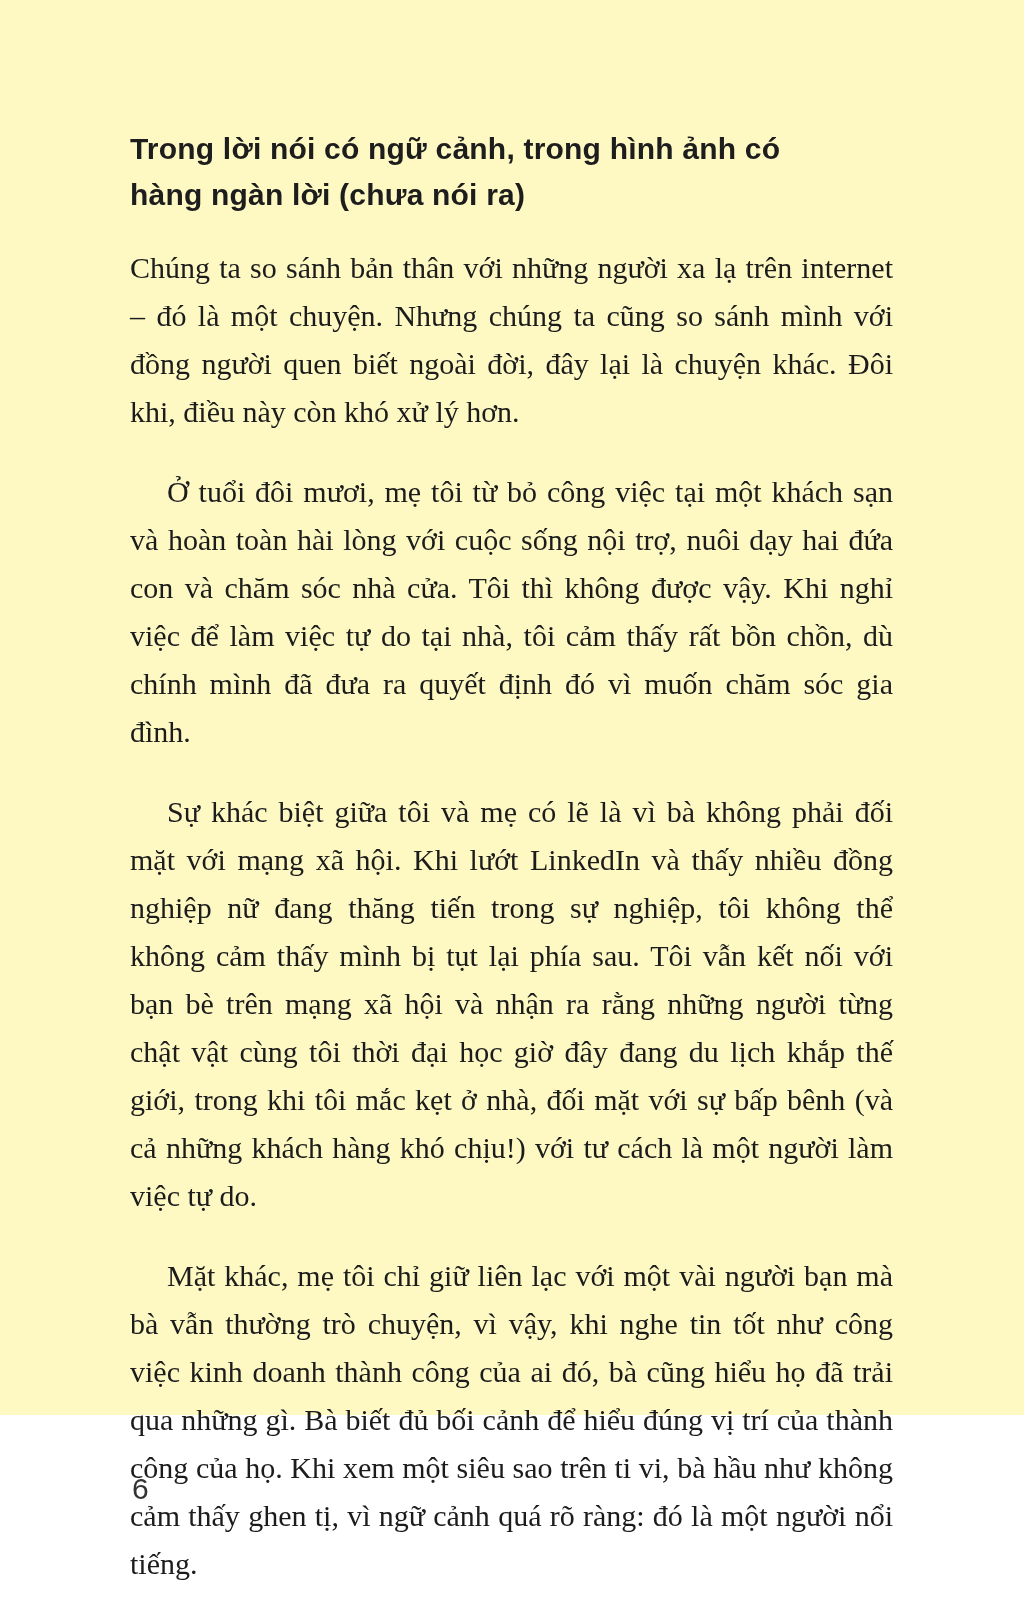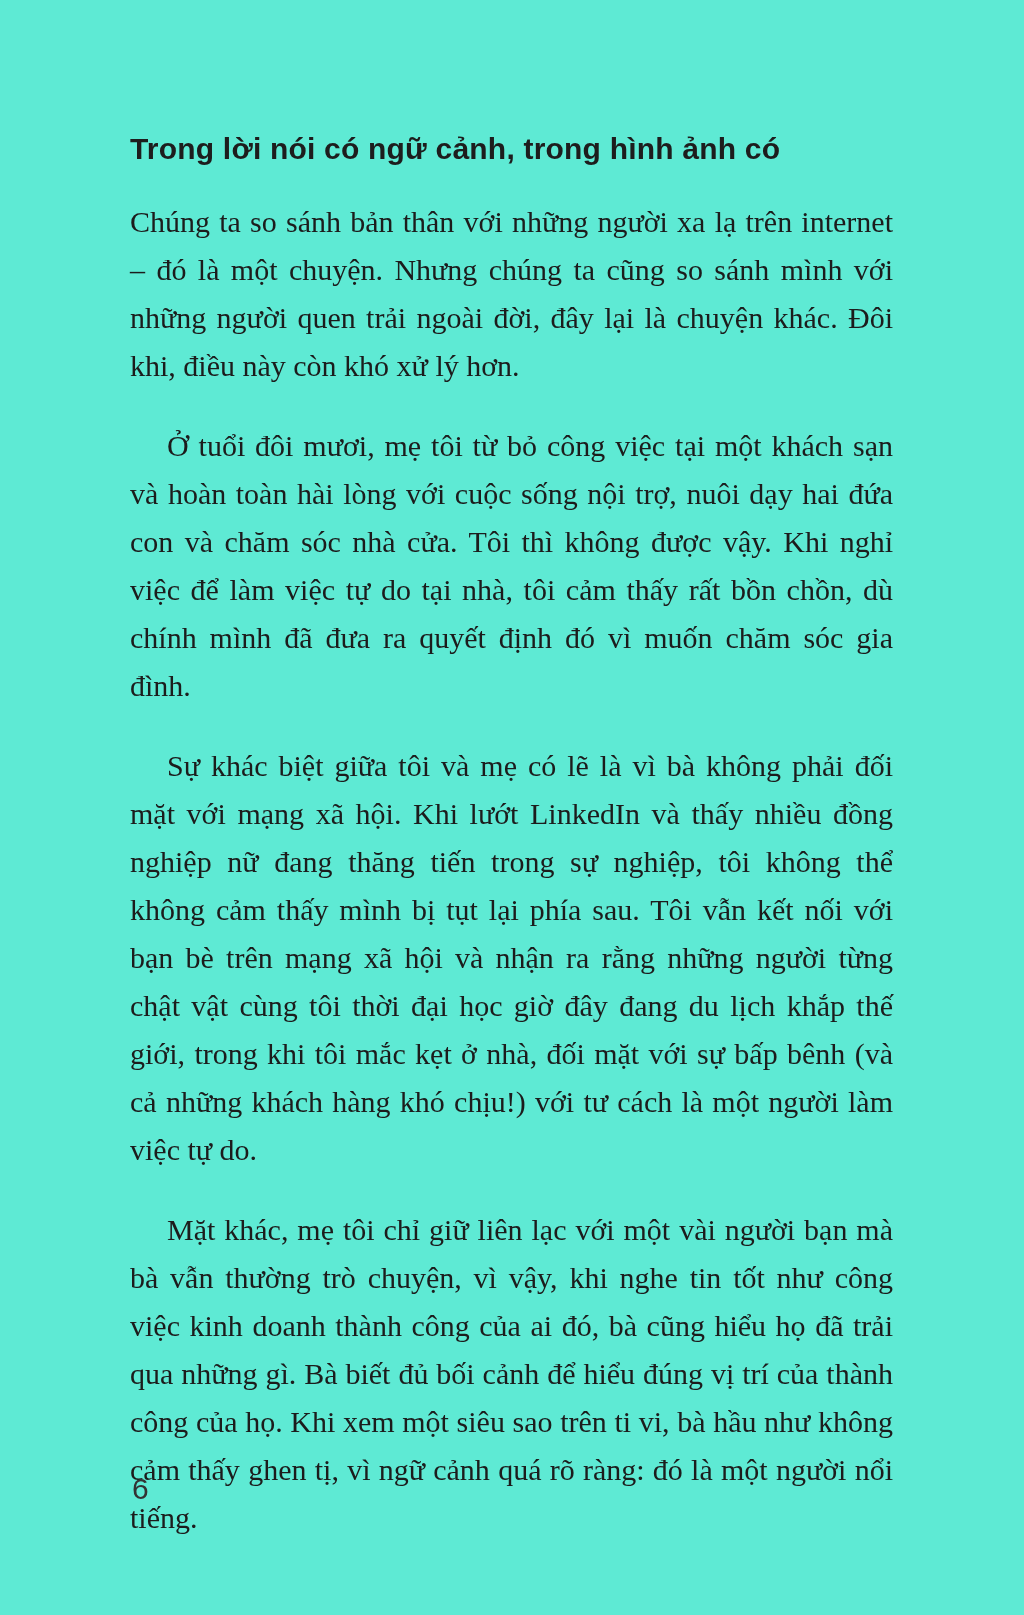--- a/index.html
+++ b/index.html
@@ -12,22 +12,22 @@
     position: relative;
     font-family: "Liberation Serif", serif;
     color: #1c1c1c;
     overflow: hidden;
   }
   .page {
     position: absolute;
     top: 0;
     left: 0;
     width: 1024px;
-    height: 1615px;
-    background: #5eead4;
+    height: 1415px;
+    background: #fef9c3;
     padding: 126px 131px 0 130px;
   }
   .heading {
     font-family: "Liberation Sans", sans-serif;
     font-weight: 700;
     font-size: 30px;
     line-height: 46px;
     color: #1d1d1d;
     letter-spacing: 0.2px;
   }
@@ -53,23 +53,24 @@
     font-size: 30px;
     color: #333333;
   }
 </style>
 </head>
 <body>
 
 <div class="page">
   <h2 class="heading">
     <span>Trong lời nói có ngữ cảnh, trong hình ảnh có</span><br>
+    <span>hàng ngàn lời (chưa nói ra)</span>
   </h2>
 
   <div class="body-text">
-    <p class="para">Chúng ta so sánh bản thân với những người xa lạ trên internet – đó là một chuyện. Nhưng chúng ta cũng so sánh mình với những người quen trải ngoài đời, đây lại là chuyện khác. Đôi khi, điều này còn khó xử lý hơn.</p>
+    <p class="para">Chúng ta so sánh bản thân với những người xa lạ trên internet – đó là một chuyện. Nhưng chúng ta cũng so sánh mình với đồng người quen biết ngoài đời, đây lại là chuyện khác. Đôi khi, điều này còn khó xử lý hơn.</p>
     <p class="para indent">Ở tuổi đôi mươi, mẹ tôi từ bỏ công việc tại một khách sạn và hoàn toàn hài lòng với cuộc sống nội trợ, nuôi dạy hai đứa con và chăm sóc nhà cửa. Tôi thì không được vậy. Khi nghỉ việc để làm việc tự do tại nhà, tôi cảm thấy rất bồn chồn, dù chính mình đã đưa ra quyết định đó vì muốn chăm sóc gia đình.</p>
     <p class="para indent">Sự khác biệt giữa tôi và mẹ có lẽ là vì bà không phải đối mặt với mạng xã hội. Khi lướt LinkedIn và thấy nhiều đồng nghiệp nữ đang thăng tiến trong sự nghiệp, tôi không thể không cảm thấy mình bị tụt lại phía sau. Tôi vẫn kết nối với bạn bè trên mạng xã hội và nhận ra rằng những người từng chật vật cùng tôi thời đại học giờ đây đang du lịch khắp thế giới, trong khi tôi mắc kẹt ở nhà, đối mặt với sự bấp bênh (và cả những khách hàng khó chịu!) với tư cách là một người làm việc tự do.</p>
     <p class="para indent">Mặt khác, mẹ tôi chỉ giữ liên lạc với một vài người bạn mà bà vẫn thường trò chuyện, vì vậy, khi nghe tin tốt như công việc kinh doanh thành công của ai đó, bà cũng hiểu họ đã trải qua những gì. Bà biết đủ bối cảnh để hiểu đúng vị trí của thành công của họ. Khi xem một siêu sao trên ti vi, bà hầu như không cảm thấy ghen tị, vì ngữ cảnh quá rõ ràng: đó là một người nổi tiếng.</p>
   </div>
 
   <div class="page-number">6</div>
 </div>
 
 </body></html>

